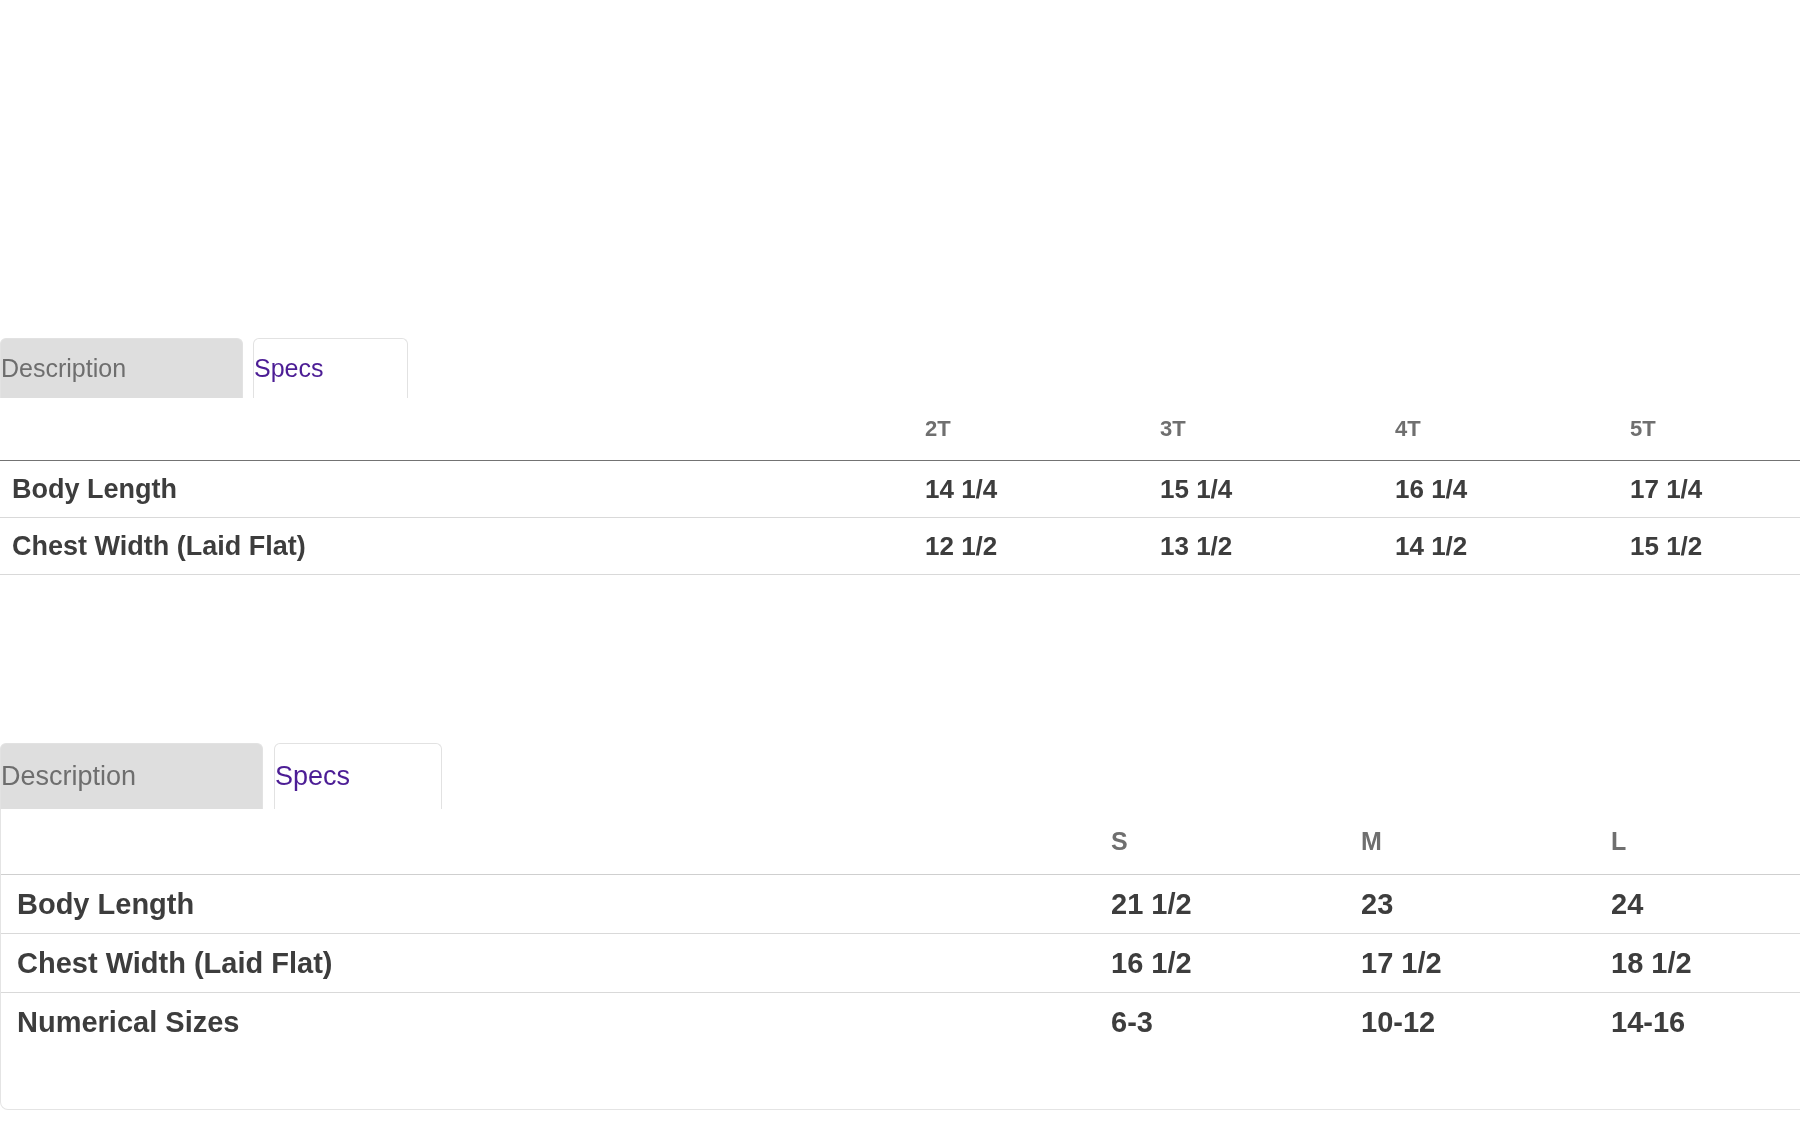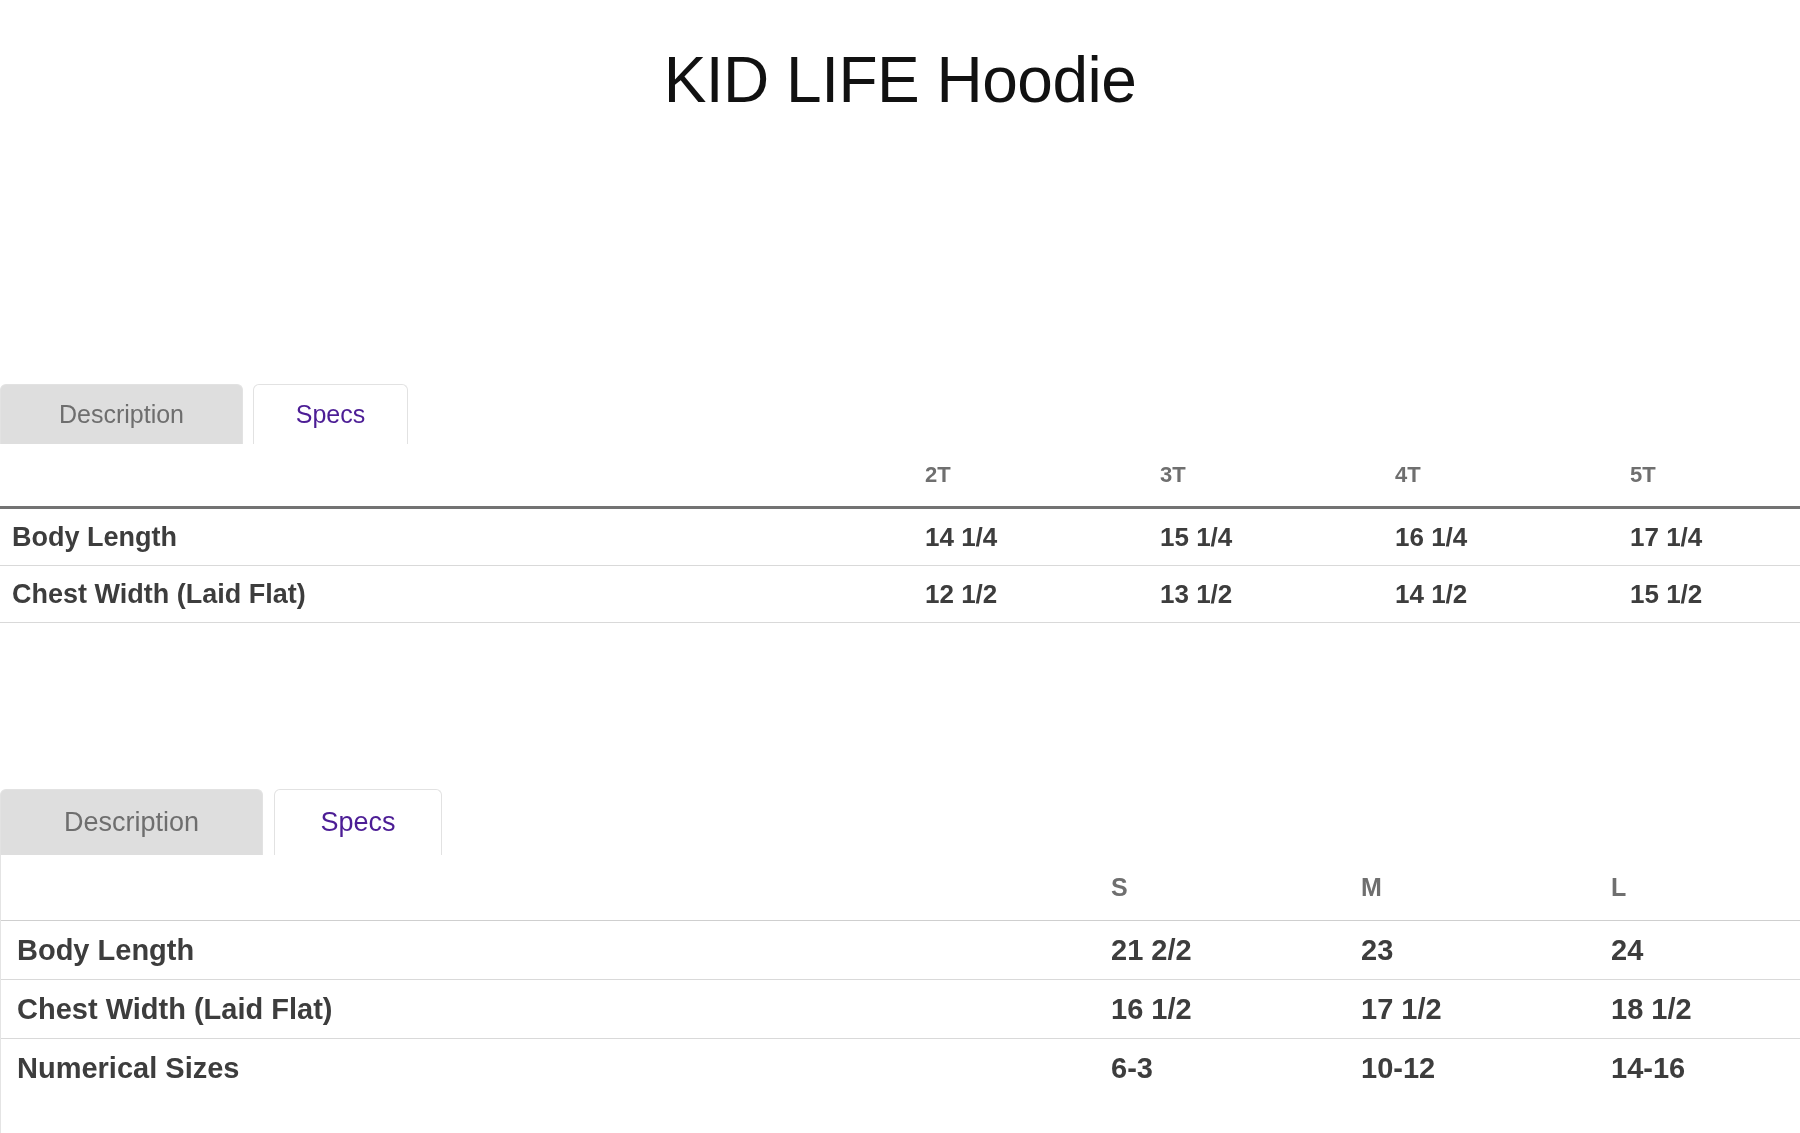--- a/index.html
+++ b/index.html
@@ -38,24 +38,23 @@
     z-index: 3;
   }
   .tab {
     box-sizing: border-box;
     border: 1px solid #e2e2e2;
     border-bottom: none;
     border-top-left-radius: 6px;
     border-top-right-radius: 6px;
     color: #6e6e6e;
     background: #dedede;
-    text-align: center;
+    text-align: left;
     white-space: nowrap;
     position: relative;
-    margin-top: 46px;
   }
   .tab.active {
     background: #ffffff;
     color: #4c1d95;
     border-color: #e2e2e2;
     z-index: 4;
   }
 
   
   .section1 { position: absolute; left: 0; top: 338px; width: 1800px; }
@@ -87,21 +86,21 @@
   .sec1-table .rowlabel {
     font-size: 27px;
     color: #3d3d3d;
     padding-left: 12px;
   }
   .sec1-table thead th {
     height: 62px;
     font-size: 22px;
     font-weight: 700;
     color: #6f6f6f;
-    border-bottom: 3px solid #737373;
+    border-bottom: 1px solid #737373;
   }
   .sec1-table tbody td {
     height: 56px;
     font-size: 26px;
     color: #3d3d3d;
     border-bottom: 1px solid #d9d9d9;
   }
   .sec1-table tbody tr:last-child td {
     border-bottom: none;
   }
@@ -155,21 +154,20 @@
     border-bottom: none;
   }
   .sec2-table col.c-label { width: 1110px; }
   .sec2-table col.c-val   { width: 250px; }
   .sec2-pad { height: 58px; }
 </style>
 </head>
 <body>
 
 <div class="page-title">
-  <span class="tline">KID LIFE Hoodie</span>
 </div>
 
 <div class="section1">
 
   <div class="tabstrip">
     <div class="tab tab-description">Description</div>
     <div class="tab tab-specs active">Specs</div>
   </div>
 
   <div class="tablewrap">
@@ -236,21 +234,21 @@
         <tr>
           <th></th>
           <th>S</th>
           <th>M</th>
           <th>L</th>
         </tr>
       </thead>
       <tbody>
         <tr>
           <td class="rowlabel">Body Length</td>
-          <td>21 2/2</td>
+          <td>21 1/2</td>
           <td>23</td>
           <td>24</td>
         </tr>
         <tr>
           <td class="rowlabel">Chest Width (Laid Flat)</td>
           <td>16 1/2</td>
           <td>17 1/2</td>
           <td>18 1/2</td>
         </tr>
         <tr>

